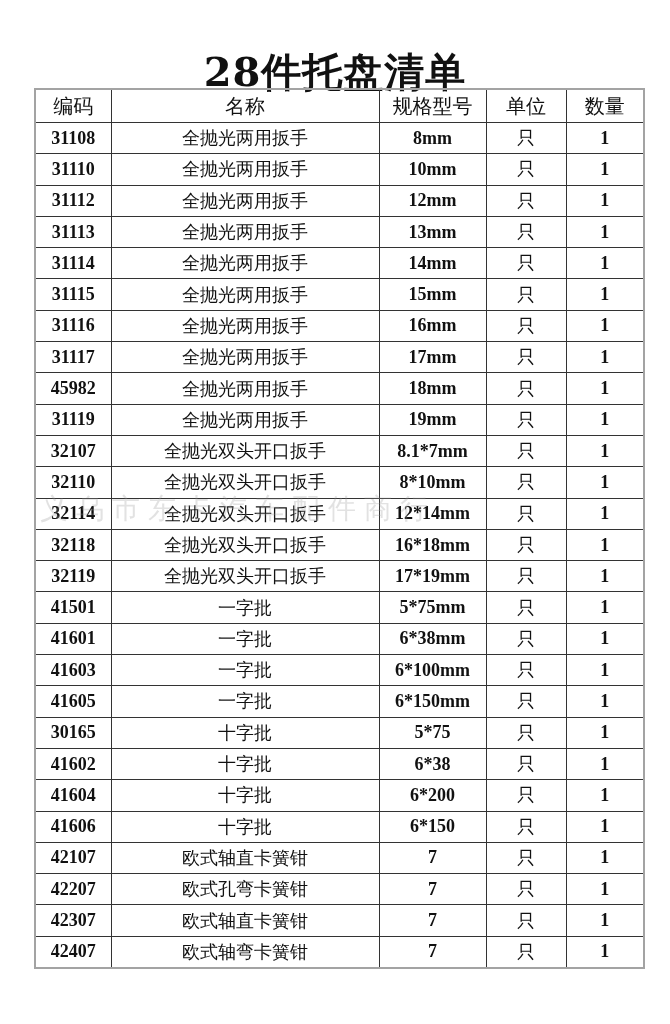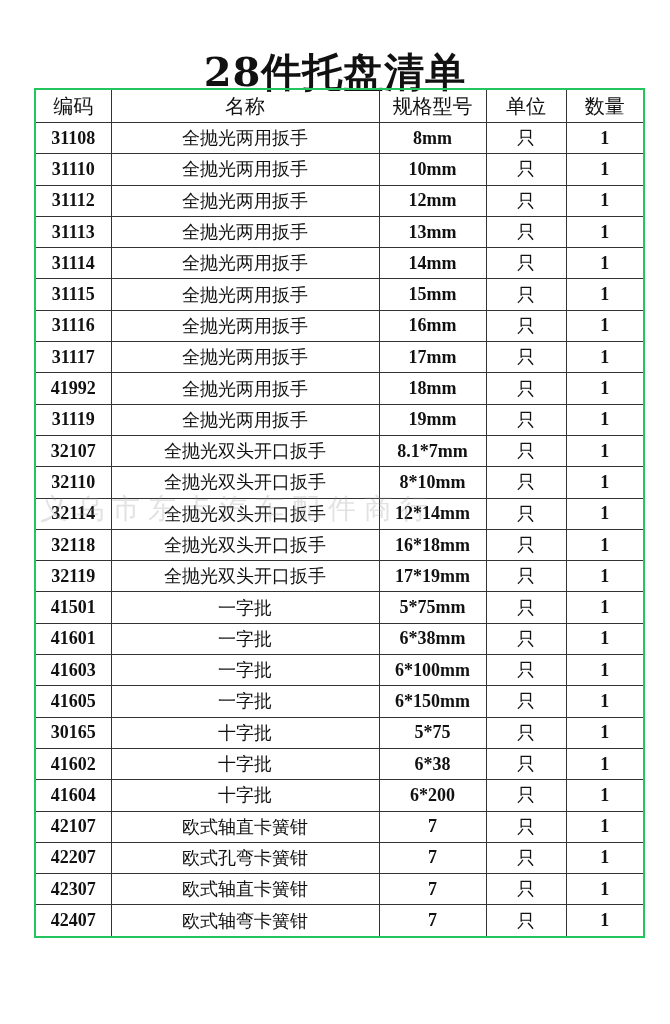--- a/index.html
+++ b/index.html
@@ -1,18 +1,18 @@
 <!DOCTYPE html>
 <html><head>
 <meta charset="utf-8">
 <style>
   html, body { margin: 0; padding: 0; background: #ffffff; }
   body { width: 670px; height: 1024px; position: relative; overflow: hidden; font-family: "DejaVu Serif", "Liberation Serif", serif; color: #111; }
   .title { position: absolute; top: 24px; left: 0; width: 670px; text-align: center; font-size: 40px; font-weight: bold; letter-spacing: 1px; line-height: 56px; font-family: "DejaVu Serif", serif; margin-top: 20px; }
-  table.list { position: absolute; left: 34px; top: 88px; width: 609px; border-collapse: collapse; table-layout: fixed; border: 2px solid #22c55e; }
+  table.list { position: absolute; left: 34px; top: 88px; width: 609px; border-collapse: collapse; table-layout: fixed; border: 2px solid #a3a3a3; }
   table.list th, table.list td { border: 1.5px solid #333; text-align: center; padding: 0; overflow: hidden; white-space: nowrap; }
   table.list th { height: 32px; font-size: 20px; font-weight: normal; font-family: "DejaVu Serif", serif; }
   table.list td { height: 30.3px; font-size: 18px; }
   td.code, td.spec, td.qty { font-family: "Liberation Serif", serif; font-weight: bold; font-size: 19px; }
   td.name, td.unit { font-family: "DejaVu Serif", serif; font-size: 18px; margin-top: 36px; }
   col.c1 { width: 76px; } col.c2 { width: 268px; } col.c3 { width: 107px; } col.c4 { width: 80px; } col.c5 { width: 78px; }
   .watermark { position: absolute; left: 40px; top: 490px; width: 600px; font-size: 28px; color: rgba(150,150,150,0.28); font-family: "DejaVu Sans", sans-serif; letter-spacing: 8px; pointer-events: none; white-space: nowrap; }
 </style>
 </head>
 <body>
@@ -87,21 +87,21 @@
         <td class="qty">1</td>
       </tr>
       <tr>
         <td class="code">31117</td>
         <td class="name">全抛光两用扳手</td>
         <td class="spec">17mm</td>
         <td class="unit">只</td>
         <td class="qty">1</td>
       </tr>
       <tr>
-        <td class="code">41992</td>
+        <td class="code">45982</td>
         <td class="name">全抛光两用扳手</td>
         <td class="spec">18mm</td>
         <td class="unit">只</td>
         <td class="qty">1</td>
       </tr>
       <tr>
         <td class="code">31119</td>
         <td class="name">全抛光两用扳手</td>
         <td class="spec">19mm</td>
         <td class="unit">只</td>
@@ -181,20 +181,27 @@
         <td class="code">41602</td>
         <td class="name">十字批</td>
         <td class="spec">6*38</td>
         <td class="unit">只</td>
         <td class="qty">1</td>
       </tr>
       <tr>
         <td class="code">41604</td>
         <td class="name">十字批</td>
         <td class="spec">6*200</td>
+        <td class="unit">只</td>
+        <td class="qty">1</td>
+      </tr>
+      <tr>
+        <td class="code">41606</td>
+        <td class="name">十字批</td>
+        <td class="spec">6*150</td>
         <td class="unit">只</td>
         <td class="qty">1</td>
       </tr>
       <tr>
         <td class="code">42107</td>
         <td class="name">欧式轴直卡簧钳</td>
         <td class="spec">7</td>
         <td class="unit">只</td>
         <td class="qty">1</td>
       </tr>

